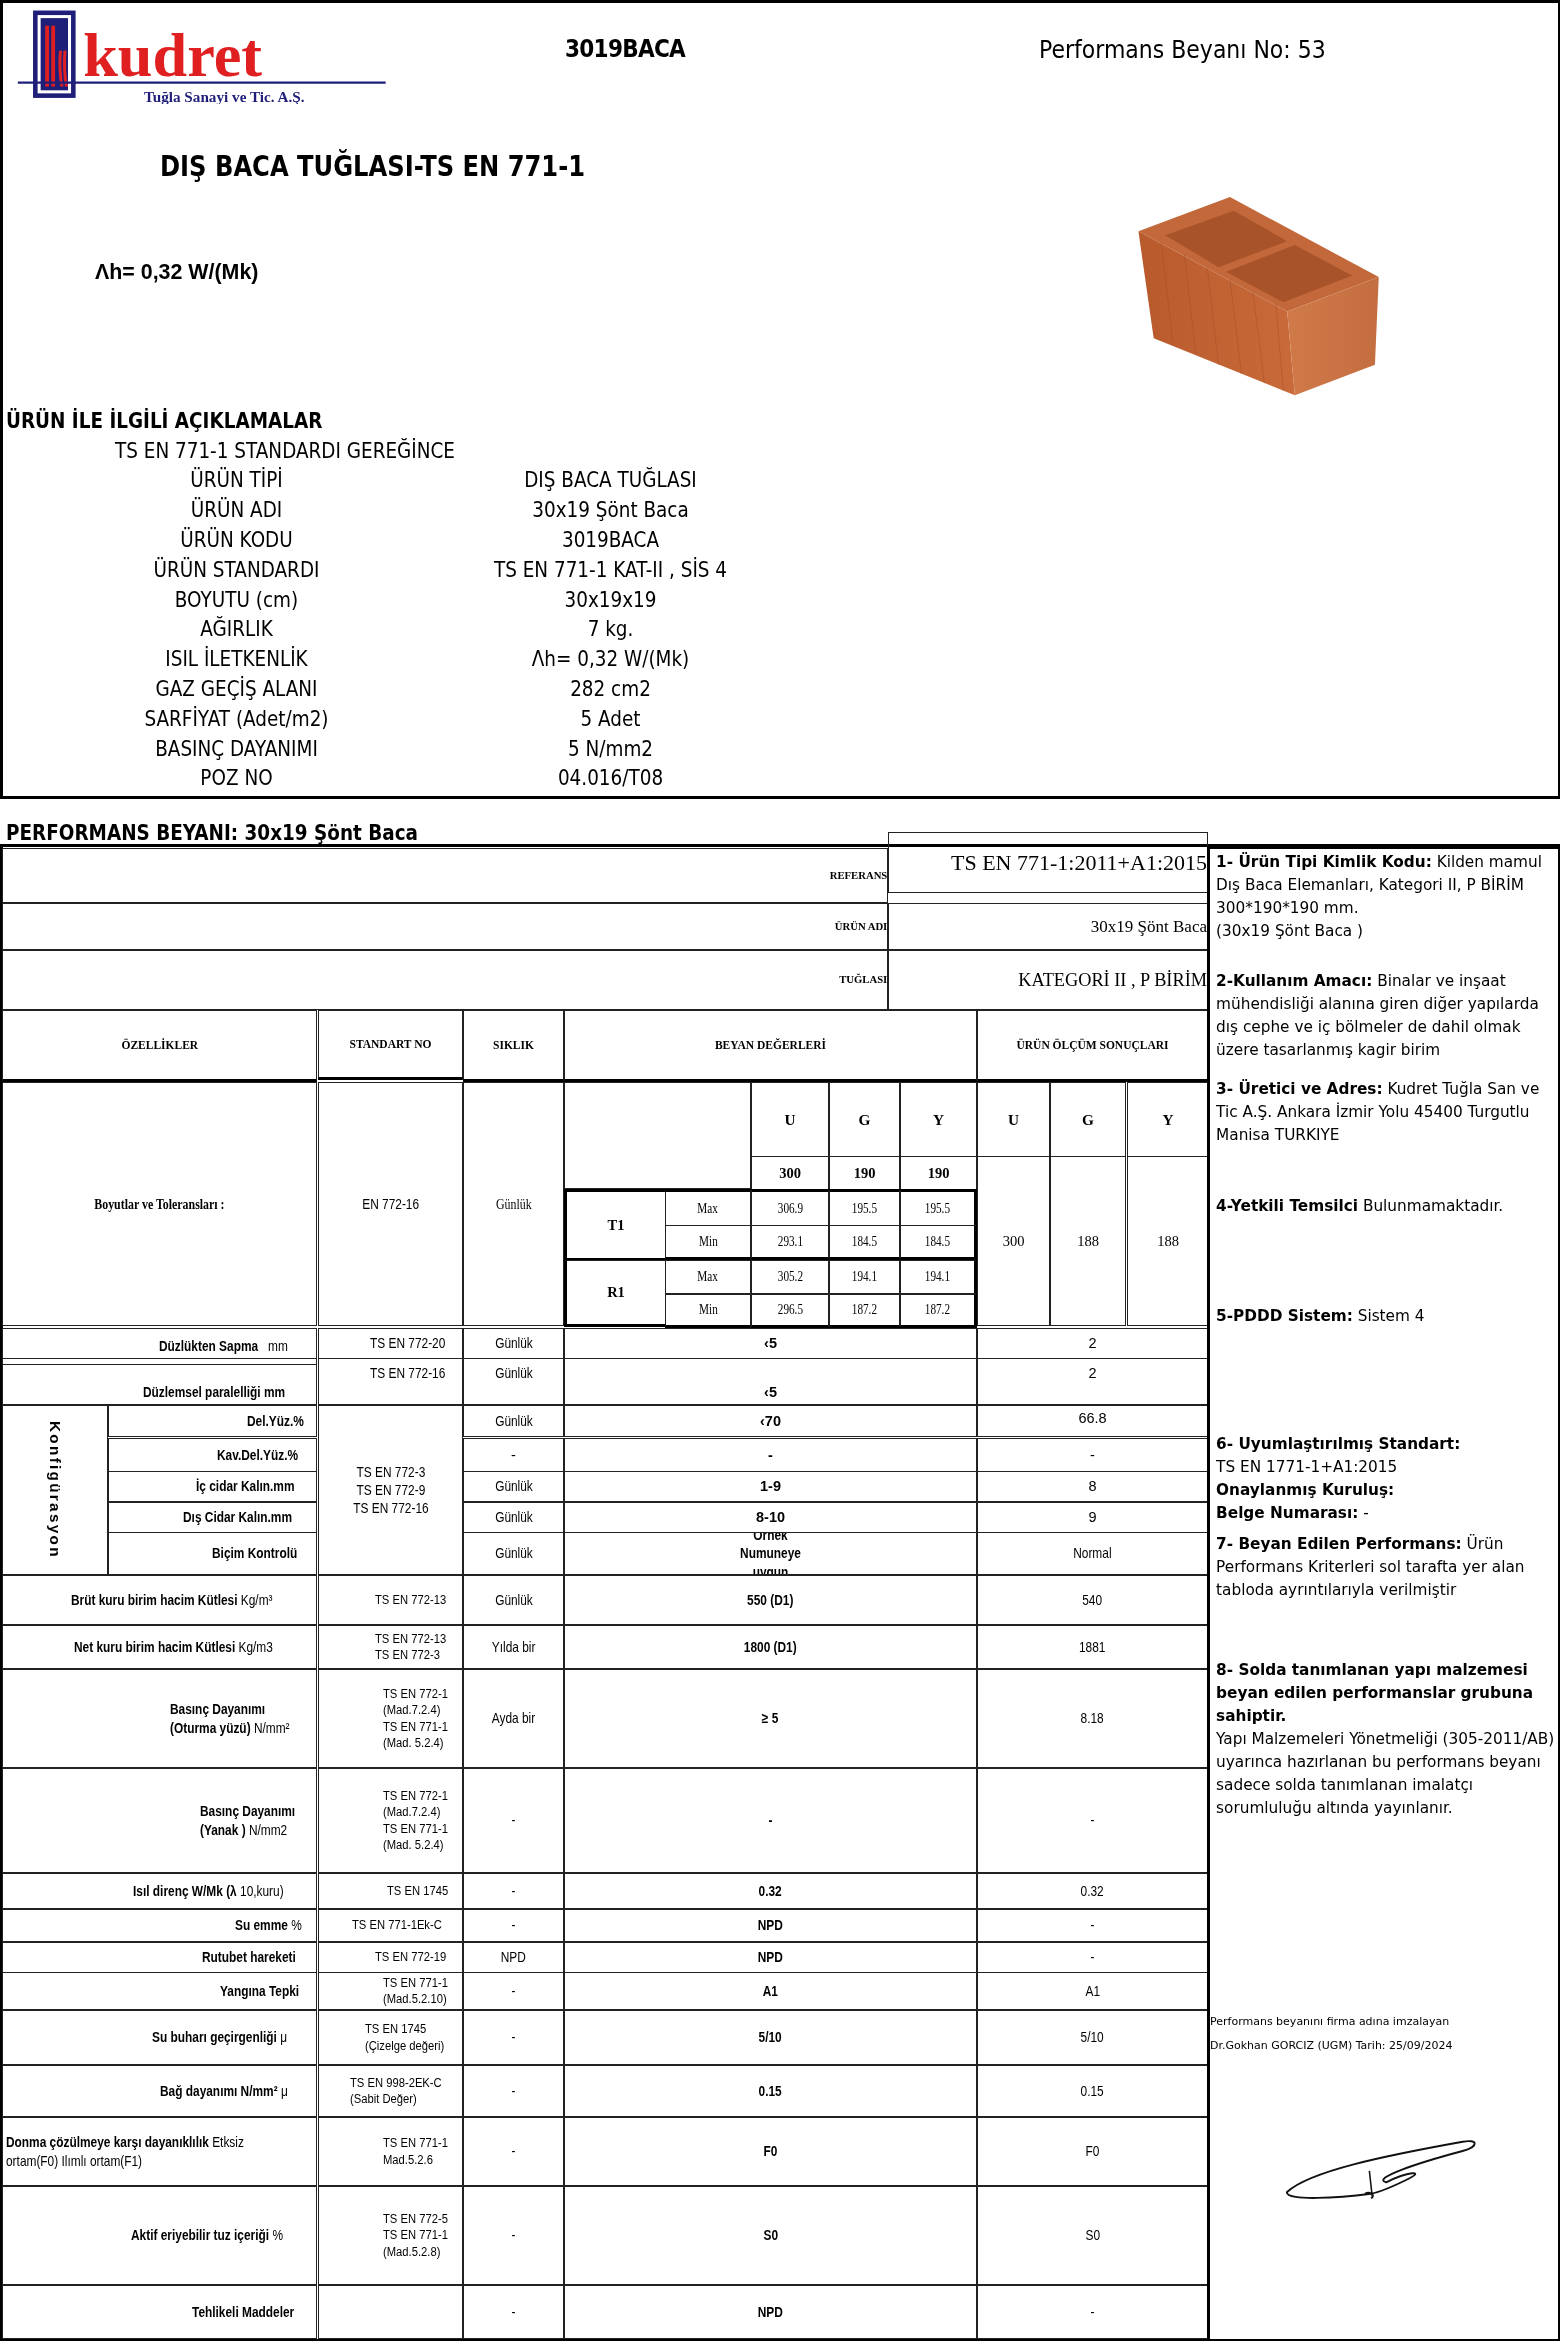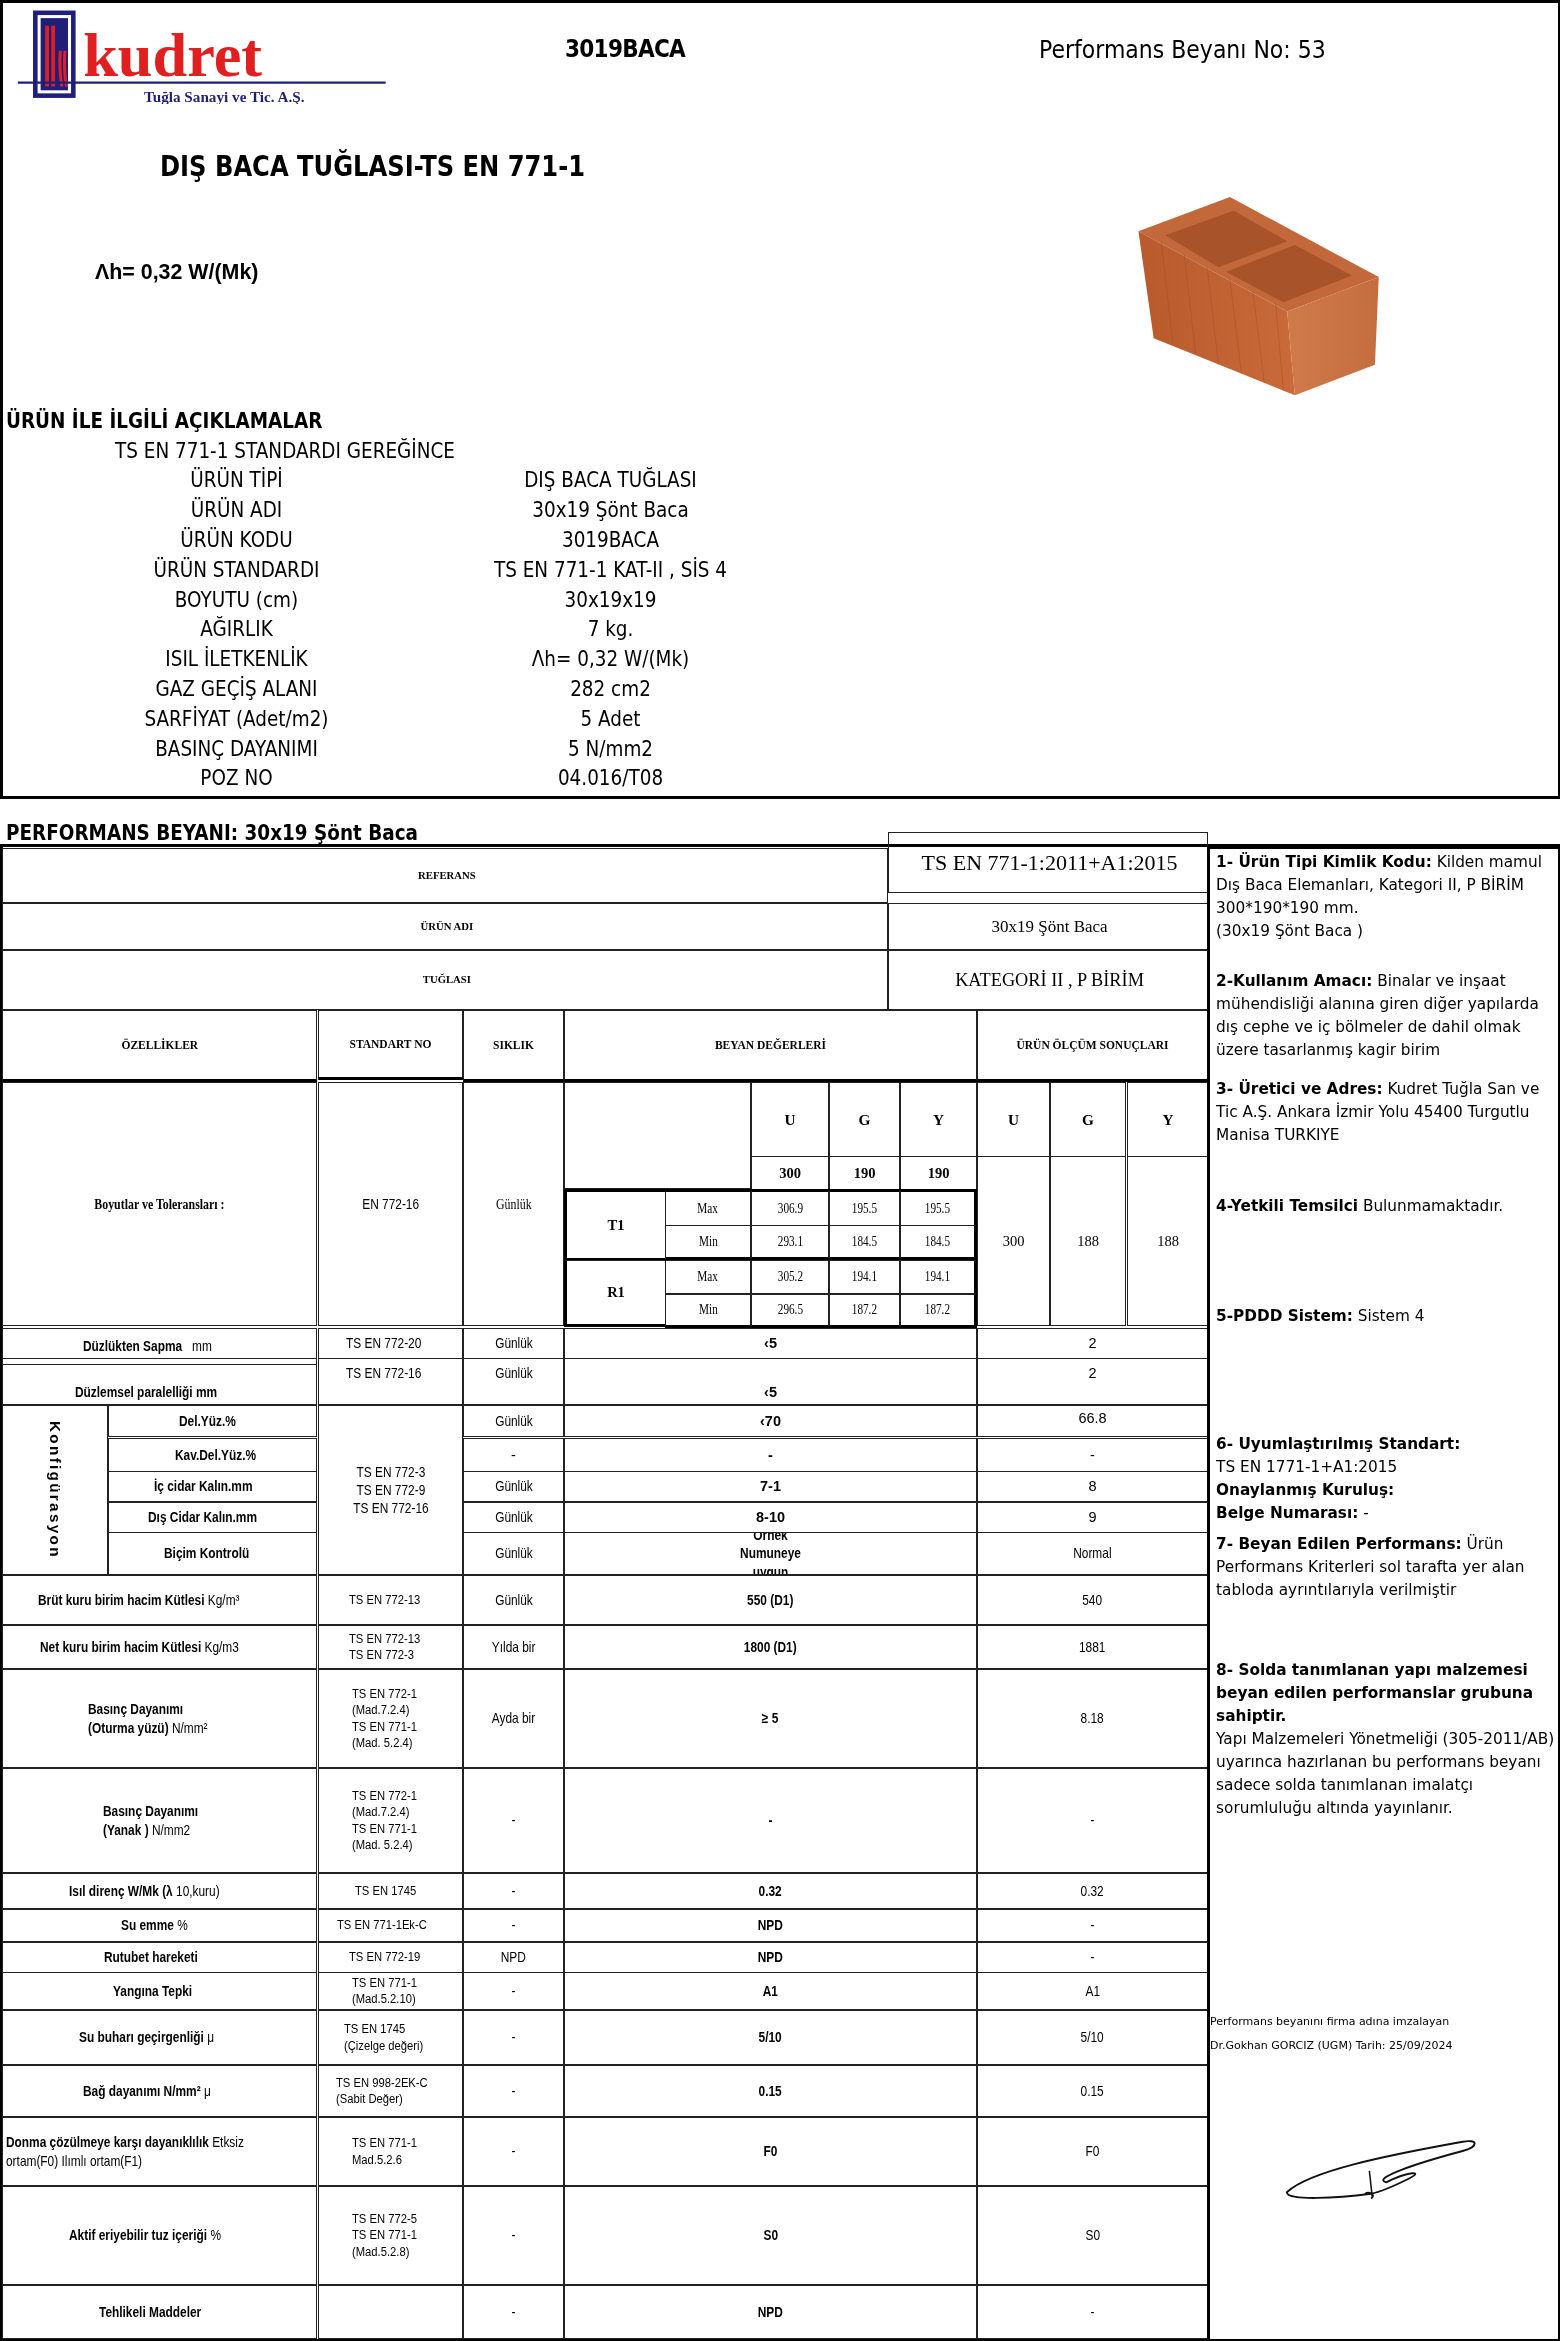--- a/index.html
+++ b/index.html
@@ -22,21 +22,21 @@
   .desc-row .k { position: absolute; left: 38px; width: 397px; text-align: center; transform: scaleX(0.86); }
   .desc-row .v { position: absolute; left: 412px; width: 397px; text-align: center; transform: scaleX(0.86); }
 
   #perf-title { left: 6.1px; top: 820px; font-size: 21.4px; font-weight: bold; font-family: "DejaVu Sans", sans-serif; transform: scaleX(0.86); transform-origin: left; }
 
   
   #table-wrap { left: 0; top: 844px; width: 1561px; height: 1498px; border: 3.8px solid #000; }
   .cell { position: absolute; border: 1.1px solid #222; display: flex; align-items: center; justify-content: center; text-align: center; font-family: "Liberation Sans", sans-serif; font-size: 14.5px; line-height: 1.25; overflow: hidden; }
   .serif { font-family: "Liberation Serif", serif; }
   .cond { display: inline-block; transform: scaleX(0.82); }
-  .left { justify-content: center; text-align: left; padding-left: 3.1px; }
+  .left { justify-content: flex-end; text-align: left; padding-left: 3.1px; }
   .bold { font-weight: bold; }
   .hdr { font-family: "Liberation Serif", serif; font-weight: bold; font-size: 11.5px; }
   .thick-t { border-top: 3.8px solid #000; }
   .thick-b { border-bottom: 3.8px solid #000; }
   .thick-l { border-left: 3.8px solid #000; }
   .thick-r { border-right: 3.8px solid #000; }
 
   
   #info-panel { left: 1207px; top: 846px; width: 354px; height: 1496px; border-left: 3.8px solid #000; border-right: 3.8px solid #000; border-bottom: 3.8px solid #000; border-top: 3.8px solid #000; }
   .info { position: absolute; left: 6.1px; width: 340px; font-family: "DejaVu Sans", sans-serif; font-size: 15.3px; line-height: 23px; }
@@ -355,21 +355,21 @@
     <span>-</span>
   </div>
 
 <div class="cell left bold" style="left:108px;top:1471px;width:209px;height:31px;">
     <span class="cond" style="transform-origin:left">İç cidar Kalın.mm</span>
   </div>
 <div class="cell" style="left:463px;top:1471px;width:101px;height:31px;">
     <span class="cond">Günlük</span>
   </div>
 <div class="cell bold" style="left:564px;top:1471px;width:413px;height:31px;">
-    <span>7-1</span>
+    <span>1-9</span>
   </div>
 <div class="cell" style="left:977px;top:1471px;width:231px;height:31px;">
     <span>8</span>
   </div>
 
 <div class="cell left bold" style="left:108px;top:1502px;width:209px;height:31px;">
     <span class="cond" style="transform-origin:left">Dış Cidar Kalın.mm</span>
   </div>
 <div class="cell" style="left:463px;top:1502px;width:101px;height:31px;">
     <span class="cond">Günlük</span>

